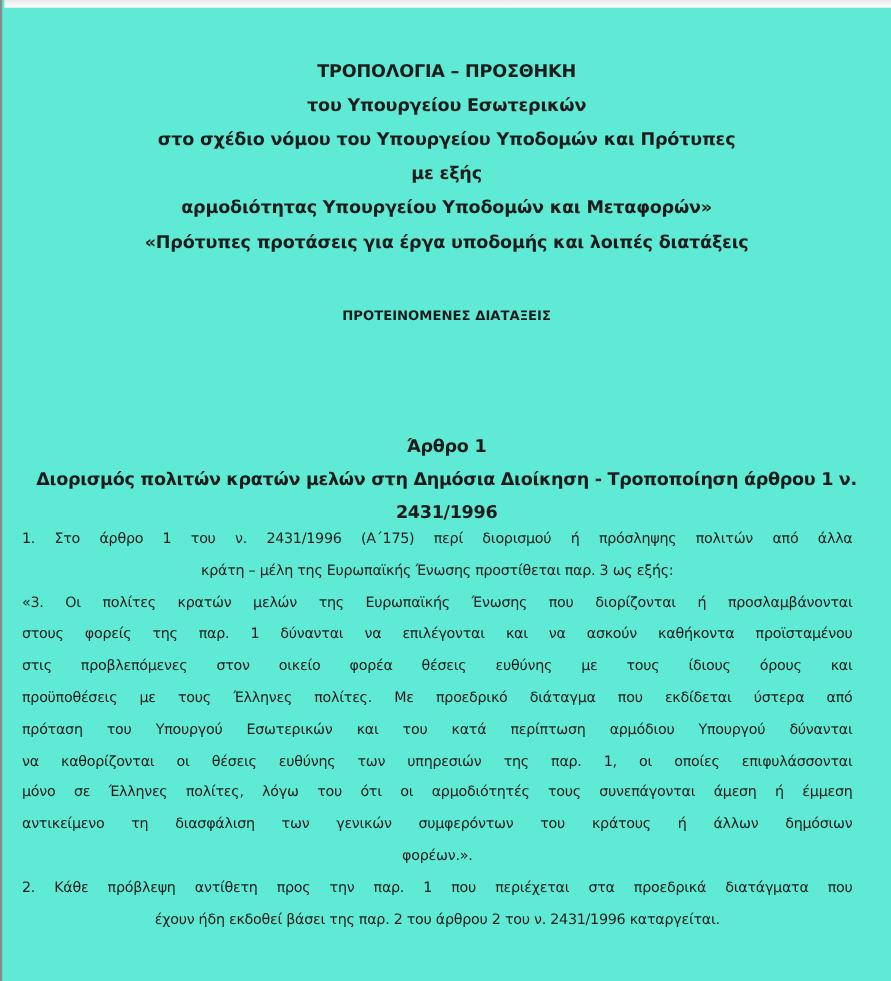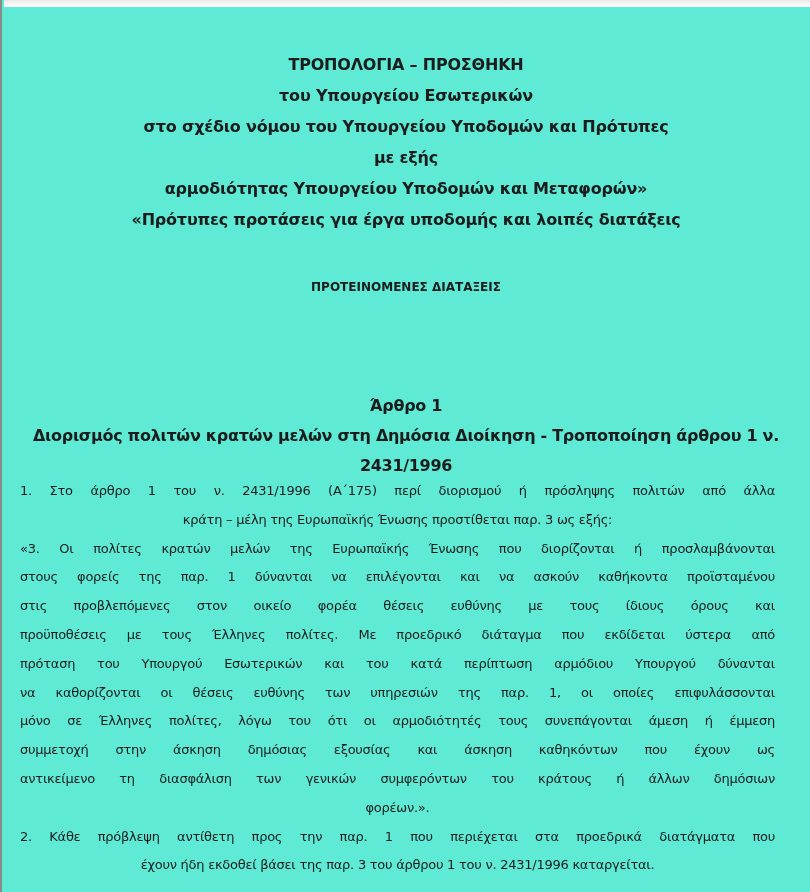--- a/index.html
+++ b/index.html
@@ -107,19 +107,18 @@
   <div class="body-text">
     <span class="line justify">1. Στο άρθρο 1 του ν. 2431/1996 (Α΄175) περί διορισμού ή πρόσληψης πολιτών από άλλα</span>
     <span class="line">κράτη – μέλη της Ευρωπαϊκής Ένωσης προστίθεται παρ. 3 ως εξής:</span>
     <span class="line justify">«3. Οι πολίτες κρατών μελών της Ευρωπαϊκής Ένωσης που διορίζονται ή προσλαμβάνονται</span>
     <span class="line justify">στους φορείς της παρ. 1 δύνανται να επιλέγονται και να ασκούν καθήκοντα προϊσταμένου</span>
     <span class="line justify">στις προβλεπόμενες στον οικείο φορέα θέσεις ευθύνης με τους ίδιους όρους και</span>
     <span class="line justify">προϋποθέσεις με τους Έλληνες πολίτες. Με προεδρικό διάταγμα που εκδίδεται ύστερα από</span>
     <span class="line justify">πρόταση του Υπουργού Εσωτερικών και του κατά περίπτωση αρμόδιου Υπουργού δύνανται</span>
     <span class="line justify">να καθορίζονται οι θέσεις ευθύνης των υπηρεσιών της παρ. 1, οι οποίες επιφυλάσσονται</span>
     <span class="line justify">μόνο σε Έλληνες πολίτες, λόγω του ότι οι αρμοδιότητές τους συνεπάγονται άμεση ή έμμεση</span>
-    <span class="line justify">συμμετοχή στην άσκηση δημόσιας εξουσίας και άσκηση καθηκόντων που έχουν ως</span>
     <span class="line justify">αντικείμενο τη διασφάλιση των γενικών συμφερόντων του κράτους ή άλλων δημόσιων</span>
     <span class="line">φορέων.».</span>
     <span class="line justify">2. Κάθε πρόβλεψη αντίθετη προς την παρ. 1 που περιέχεται στα προεδρικά διατάγματα που</span>
-    <span class="line">έχουν ήδη εκδοθεί βάσει της παρ. 3 του άρθρου 1 του ν. 2431/1996 καταργείται.</span>
+    <span class="line">έχουν ήδη εκδοθεί βάσει της παρ. 2 του άρθρου 2 του ν. 2431/1996 καταργείται.</span>
   </div>
 </div>
 
 </body></html>

